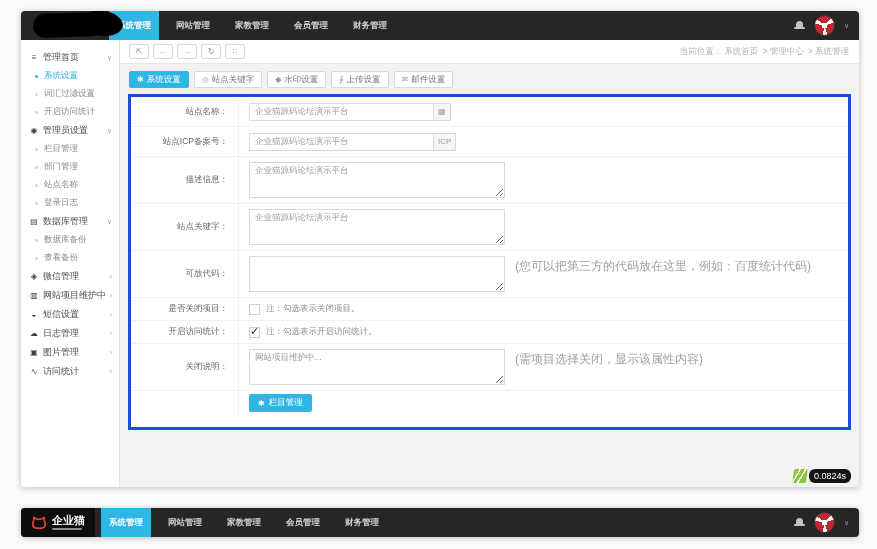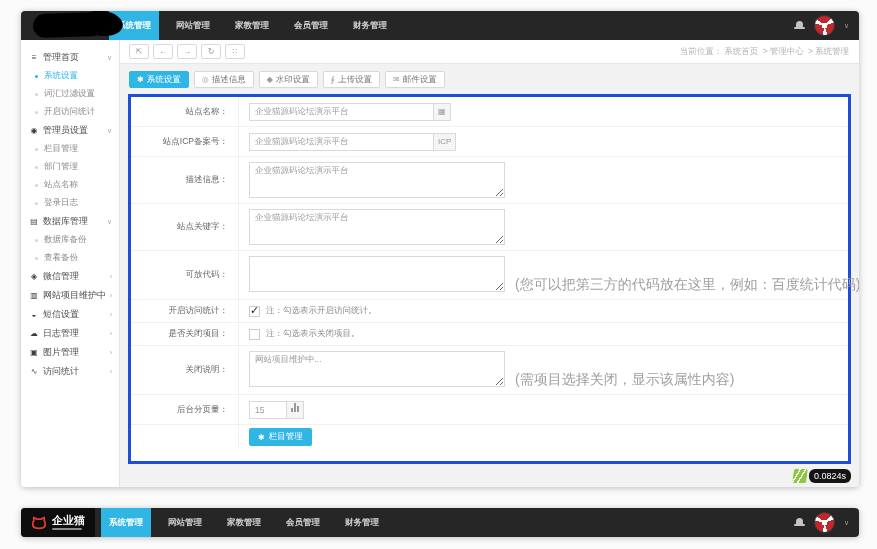--- a/index.html
+++ b/index.html
@@ -83,21 +83,21 @@
   .inp{height:18px;box-sizing:border-box;border:1px solid #d9d9d9;font-size:8.5px;color:#999;
         padding:0 5px;width:185px;font-family:inherit;outline:none;background:#fff}
   .inp.small{width:38px}
   .addon{height:18px;box-sizing:border-box;border:1px solid #d9d9d9;border-left:none;background:#f5f5f5;
         color:#999;font-size:8px;line-height:16px;padding:0 4px;min-width:13px;text-align:center}
   .addon .bars{display:inline-flex;align-items:flex-end;gap:1px;height:9px}
   .addon .bars i{display:block;width:2px;background:#9a9a9a}
   .addon .bars i:nth-child(1){height:4px}.addon .bars i:nth-child(2){height:9px}.addon .bars i:nth-child(3){height:6px}
   .ta{width:256px;height:36px;box-sizing:border-box;border:1px solid #d9d9d9;font-size:8.5px;color:#999;
         padding:2px 5px;resize:vertical;font-family:inherit;outline:none}
-  .hint{font-size:14px;color:#9f9f9f;margin-left:10px;margin-top:20px;white-space:nowrap}
+  .hint{font-size:12px;color:#9f9f9f;margin-left:10px;margin-top:2px;white-space:nowrap}
   .cb{width:11px;height:11px;box-sizing:border-box;border:1px solid #ccc;background:#fff;position:relative;
         margin-right:6px;cursor:pointer}
   .cb.checked::after{content:"✓";position:absolute;left:0px;top:-3px;font-size:11px;font-weight:bold;color:#222}
   .note{font-size:8.5px;color:#8a8a8a}
   .btn-save{height:18px;background:var(--accent,#2fb6e4);color:#fff;border:none;border-radius:2px;
         font-size:8.5px;padding:0 9px;display:flex;align-items:center;gap:4px;cursor:pointer;font-family:inherit}
   .btn-save .bic{font-size:8px}
 
   .content-footer{position:absolute;right:8px;bottom:4px;display:flex;align-items:center}
   .tp-logo{width:14px;height:14px;margin-right:2px;border-radius:2px;transform:skewX(-8deg);
@@ -226,21 +226,21 @@
         </div>
       </div>
 
       <div class="tabs">
         <div class="tab active">
           <span class="tic">✱</span>
           <span>系统设置</span>
         </div>
         <div class="tab">
           <span class="tic">◎</span>
-          <span>描述信息</span>
+          <span>站点关键字</span>
         </div>
         <div class="tab">
           <span class="tic">◆</span>
           <span>水印设置</span>
         </div>
         <div class="tab">
           <span class="tic">∮</span>
           <span>上传设置</span>
         </div>
         <div class="tab">
@@ -277,49 +277,38 @@
           </div>
         </div>
         <div class="frow r-ta">
           <div class="flabel">可放代码：</div>
           <div class="ffield">
             <textarea class="ta" style=""></textarea>
             <span class="hint">(您可以把第三方的代码放在这里，例如：百度统计代码)</span>
           </div>
         </div>
         <div class="frow r-cb">
+          <div class="flabel">是否关闭项目：</div>
+          <div class="ffield">
+            <span class="cb"></span>
+            <span class="note">注：勾选表示关闭项目。</span>
+          </div>
+        </div>
+        <div class="frow r-cb">
           <div class="flabel">开启访问统计：</div>
           <div class="ffield">
             <span class="cb checked"></span>
             <span class="note">注：勾选表示开启访问统计。</span>
           </div>
         </div>
-        <div class="frow r-cb">
-          <div class="flabel">是否关闭项目：</div>
-          <div class="ffield">
-            <span class="cb"></span>
-            <span class="note">注：勾选表示关闭项目。</span>
-          </div>
-        </div>
         <div class="frow r-ta">
           <div class="flabel">关闭说明：</div>
           <div class="ffield">
             <textarea class="ta" style="">网站项目维护中...</textarea>
             <span class="hint">(需项目选择关闭，显示该属性内容)</span>
-          </div>
-        </div>
-        <div class="frow r-input">
-          <div class="flabel">后台分页量：</div>
-          <div class="ffield">
-            <input class="inp small" type="text" value="15" style="">
-            <span class="addon"><span class="bars">
-                  <i></i>
-                  <i></i>
-                  <i></i>
-                </span></span>
           </div>
         </div>
         <div class="frow r-btn">
           <div class="flabel"></div>
           <div class="ffield">
             <button class="btn-save">
               <span class="bic">✱</span>
               <span>栏目管理</span>
             </button>
           </div>

